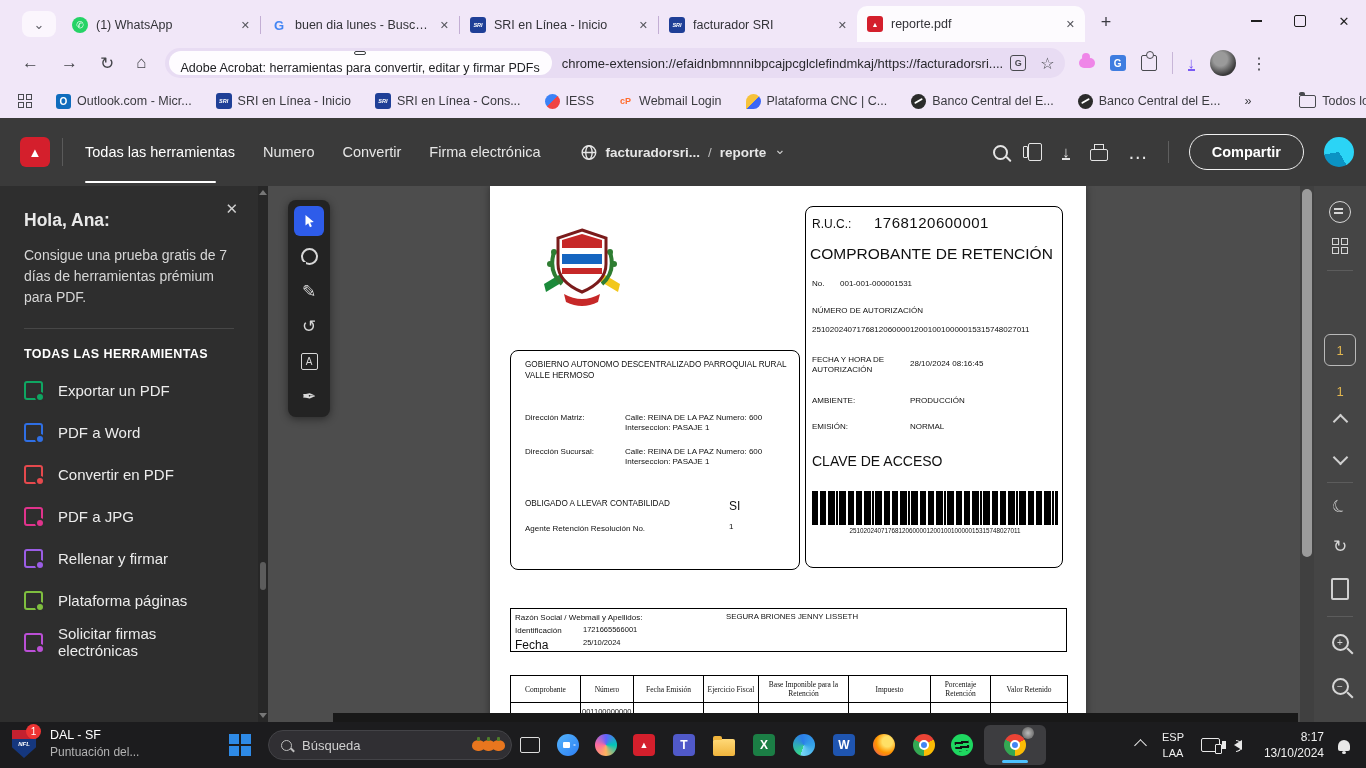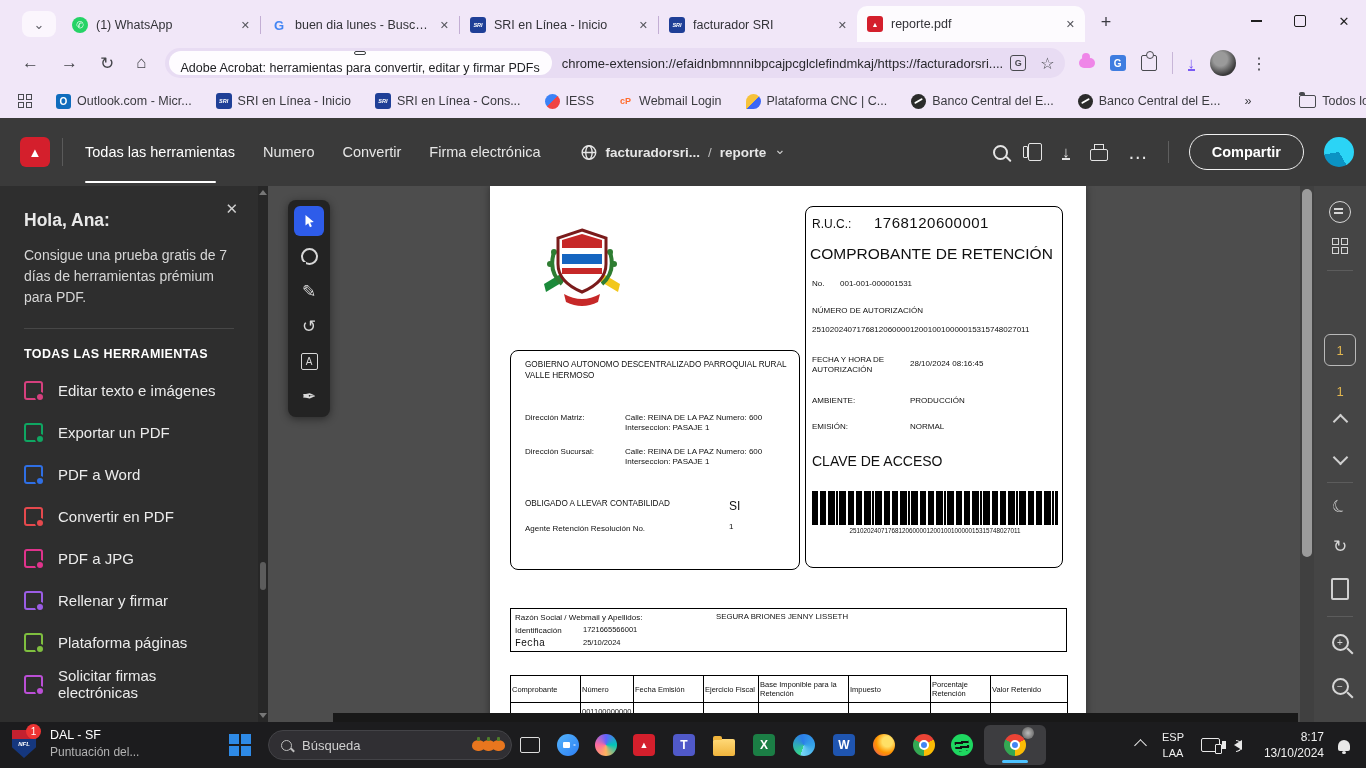--- a/index.html
+++ b/index.html
@@ -94,21 +94,21 @@
   .pitem.sel{background:#2e5cea;border-radius:6px;}
   .ccirc{width:13px;height:13px;border:2px solid #d8d8d8;border-radius:50%;position:relative;}
   .ccirc::after{content:"";position:absolute;left:-2px;bottom:-4px;width:5px;height:5px;background:#232323;}
   .tbox{width:15px;height:15px;border:1.8px solid #d8d8d8;border-radius:2px;font-size:10px;display:flex;align-items:center;justify-content:center;color:#d8d8d8;}
   .page{position:absolute;left:222px;top:0;width:596px;height:536px;background:#fff;box-shadow:0 0 8px rgba(0,0,0,.4);}
   .pe{position:absolute;color:#101010;white-space:nowrap;}
   .box{position:absolute;border:1.5px solid #000;border-radius:8px;box-sizing:border-box;}
   .barcode{background:repeating-linear-gradient(90deg,#000 0 2px,transparent 2px 4px),repeating-linear-gradient(90deg,#000 0 5px,transparent 5px 9px),#fff;}
   .ptable{position:absolute;left:20px;top:489px;width:557px;border-collapse:collapse;table-layout:fixed;}
   .ptable th,.ptable td{border:1px solid #000;font-size:7.5px;font-weight:normal;padding:2px 1px;color:#101010;}
-  .ptable th{height:22px;text-align:left;line-height:9px;}
+  .ptable th{height:22px;text-align:center;line-height:9px;font-family:Liberation Serif, serif;}
   .ptable td{height:22px;vertical-align:middle;}
   .hscroll{position:absolute;left:65px;width:965px;bottom:0;height:9px;background:#181818;z-index:5;}
   .vscroll{position:absolute;left:1300px;top:186px;width:14px;height:536px;background:#404040;}
   .vthumb{position:absolute;left:2px;right:2px;top:3px;height:368px;background:#9b9b9b;border-radius:6px;}
   
   .rail{position:absolute;left:1314px;top:186px;width:52px;height:536px;background:#454545;color:#d6d6d6;}
   .ritem{position:absolute;left:0;width:52px;display:flex;justify-content:center;}
   .rdiv{position:absolute;left:13px;width:26px;height:1px;background:#5c5c5c;}
   .aicirc{width:20px;height:20px;border:1.8px solid #d6d6d6;border-radius:50%;position:relative;}
   .aicirc::before{content:"";position:absolute;left:4px;top:6px;width:9px;height:1.8px;background:#d6d6d6;box-shadow:0 4px 0 #d6d6d6;}
@@ -337,24 +337,20 @@
   </div>
 
   <div class="sidebar">
     <span class="sclose">✕</span>
     <div class="greet">Hola, Ana:</div>
     <div class="promo">Consigue una prueba gratis de 7 días de herramientas prémium para PDF.</div>
     <div class="ssep"></div>
     <div class="sect">TODAS LAS HERRAMIENTAS</div>
     <div class="tools">
       <div class="tool">
-          <span class="tool-ico" style="color: rgb(214, 64, 126);"></span>
-          <span>Editar texto e imágenes</span>
-        </div>
-      <div class="tool">
           <span class="tool-ico" style="color: rgb(15, 166, 98);"></span>
           <span>Exportar un PDF</span>
         </div>
       <div class="tool">
           <span class="tool-ico" style="color: rgb(47, 111, 228);"></span>
           <span>PDF a Word</span>
         </div>
       <div class="tool">
           <span class="tool-ico" style="color: rgb(229, 73, 77);"></span>
           <span>Convertir en PDF</span>
@@ -452,24 +448,24 @@
         <span class="pe" style="left:14px;top:96px;font-size:8px;">Dirección Sucursal:</span>
         <span class="pe" style="left:114px;top:96px;width:168px;font-size:8px;white-space:normal;line-height:10px;">Calle: REINA DE LA PAZ Numero: 600 Interseccion: PASAJE 1</span>
         <span class="pe" style="left:14px;top:148px;font-size:8.2px;">OBLIGADO A LLEVAR CONTABILIDAD</span>
         <span class="pe" style="left:218px;top:148px;font-size:12px;">SI</span>
         <span class="pe" style="left:14px;top:173px;font-size:8px;">Agente Retención Resolución No.</span>
         <span class="pe" style="left:218px;top:171px;font-size:8px;">1</span>
       </div>
 
       <div class="box" style="left:20px;top:422px;width:557px;height:44px;border-width:1px;border-radius:0;">
         <span class="pe" style="left:4px;top:4px;font-size:8px;">Razón Social / Webmail y Apellidos:</span>
-        <span class="pe" style="left:205px;top:3px;font-size:7.8px;">SEGURA BRIONES JENNY LISSETH</span>
+        <span class="pe" style="left:215px;top:3px;font-size:7.8px;">SEGURA BRIONES JENNY LISSETH</span>
         <span class="pe" style="left:4px;top:17px;font-size:8px;">Identificación</span>
         <span class="pe" style="left:72px;top:16px;font-size:7.5px;">1721665566001</span>
-        <span class="pe" style="left:4px;top:29px;font-size:10px;font-family:Liberation Mono, monospace;">Fecha</span>
+        <span class="pe" style="left:4px;top:29px;font-size:12px;">Fecha</span>
         <span class="pe" style="left:72px;top:29px;font-size:7.5px;">25/10/2024</span>
       </div>
 
       <table class="ptable">
         <colgroup>
             <col style="width:70px">
             <col style="width:53px">
             <col style="width:70px">
             <col style="width:55px">
             <col style="width:90px">

